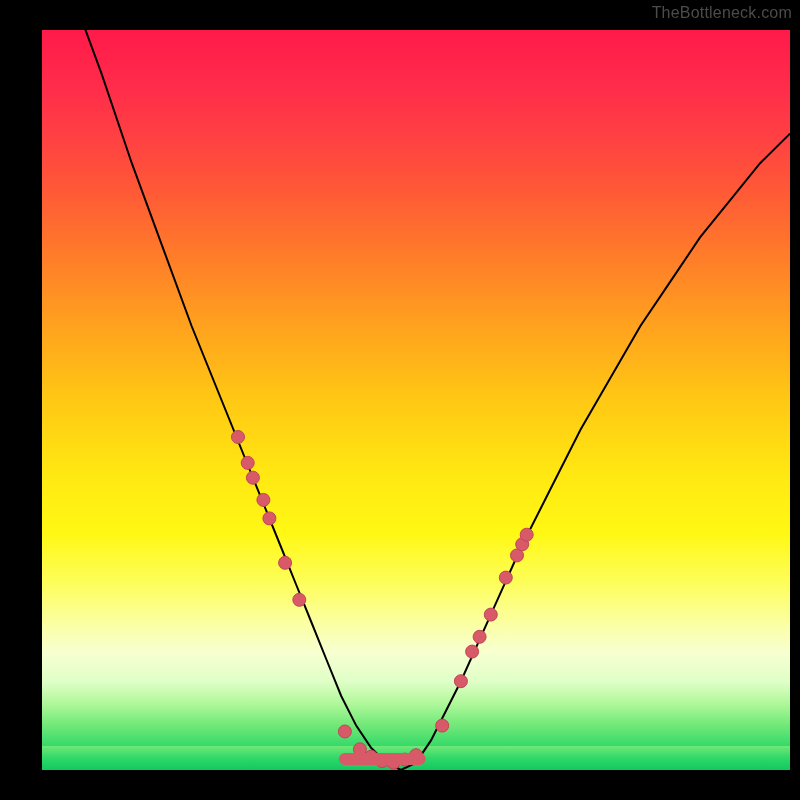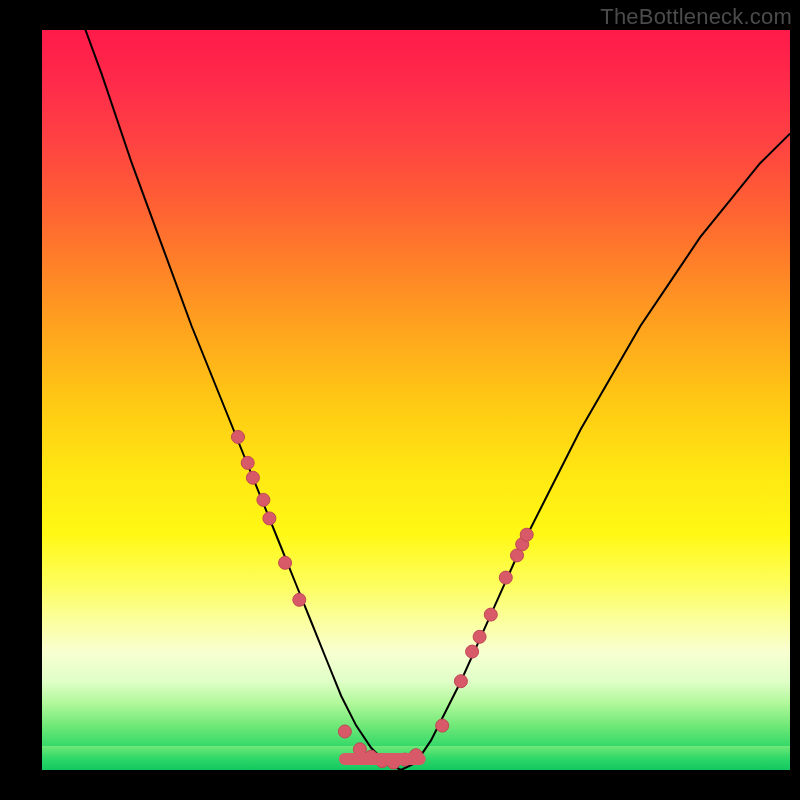--- a/index.html
+++ b/index.html
@@ -50,21 +50,21 @@
       #70e878 0%,
       #30d868 50%,
       #12c860 100%
     );
   }
   .watermark {
     position: absolute;
     top: 4px;
     right: 8px;
     color: #4b4b4b;
-    font-size: 22px;
+    font-size: 16px;
     font-weight: 500;
     letter-spacing: 0.2px;
   }
   svg.curve {
     position: absolute;
     left: 0; top: 0;
     width: 100%;
     height: 100%;
   }
   .dot {

